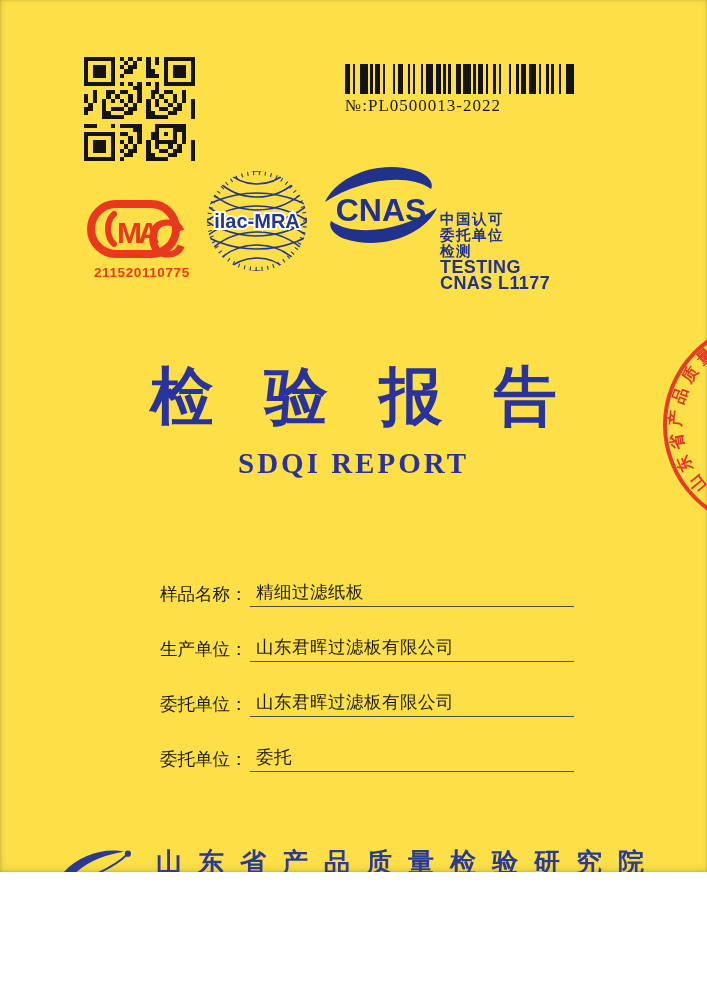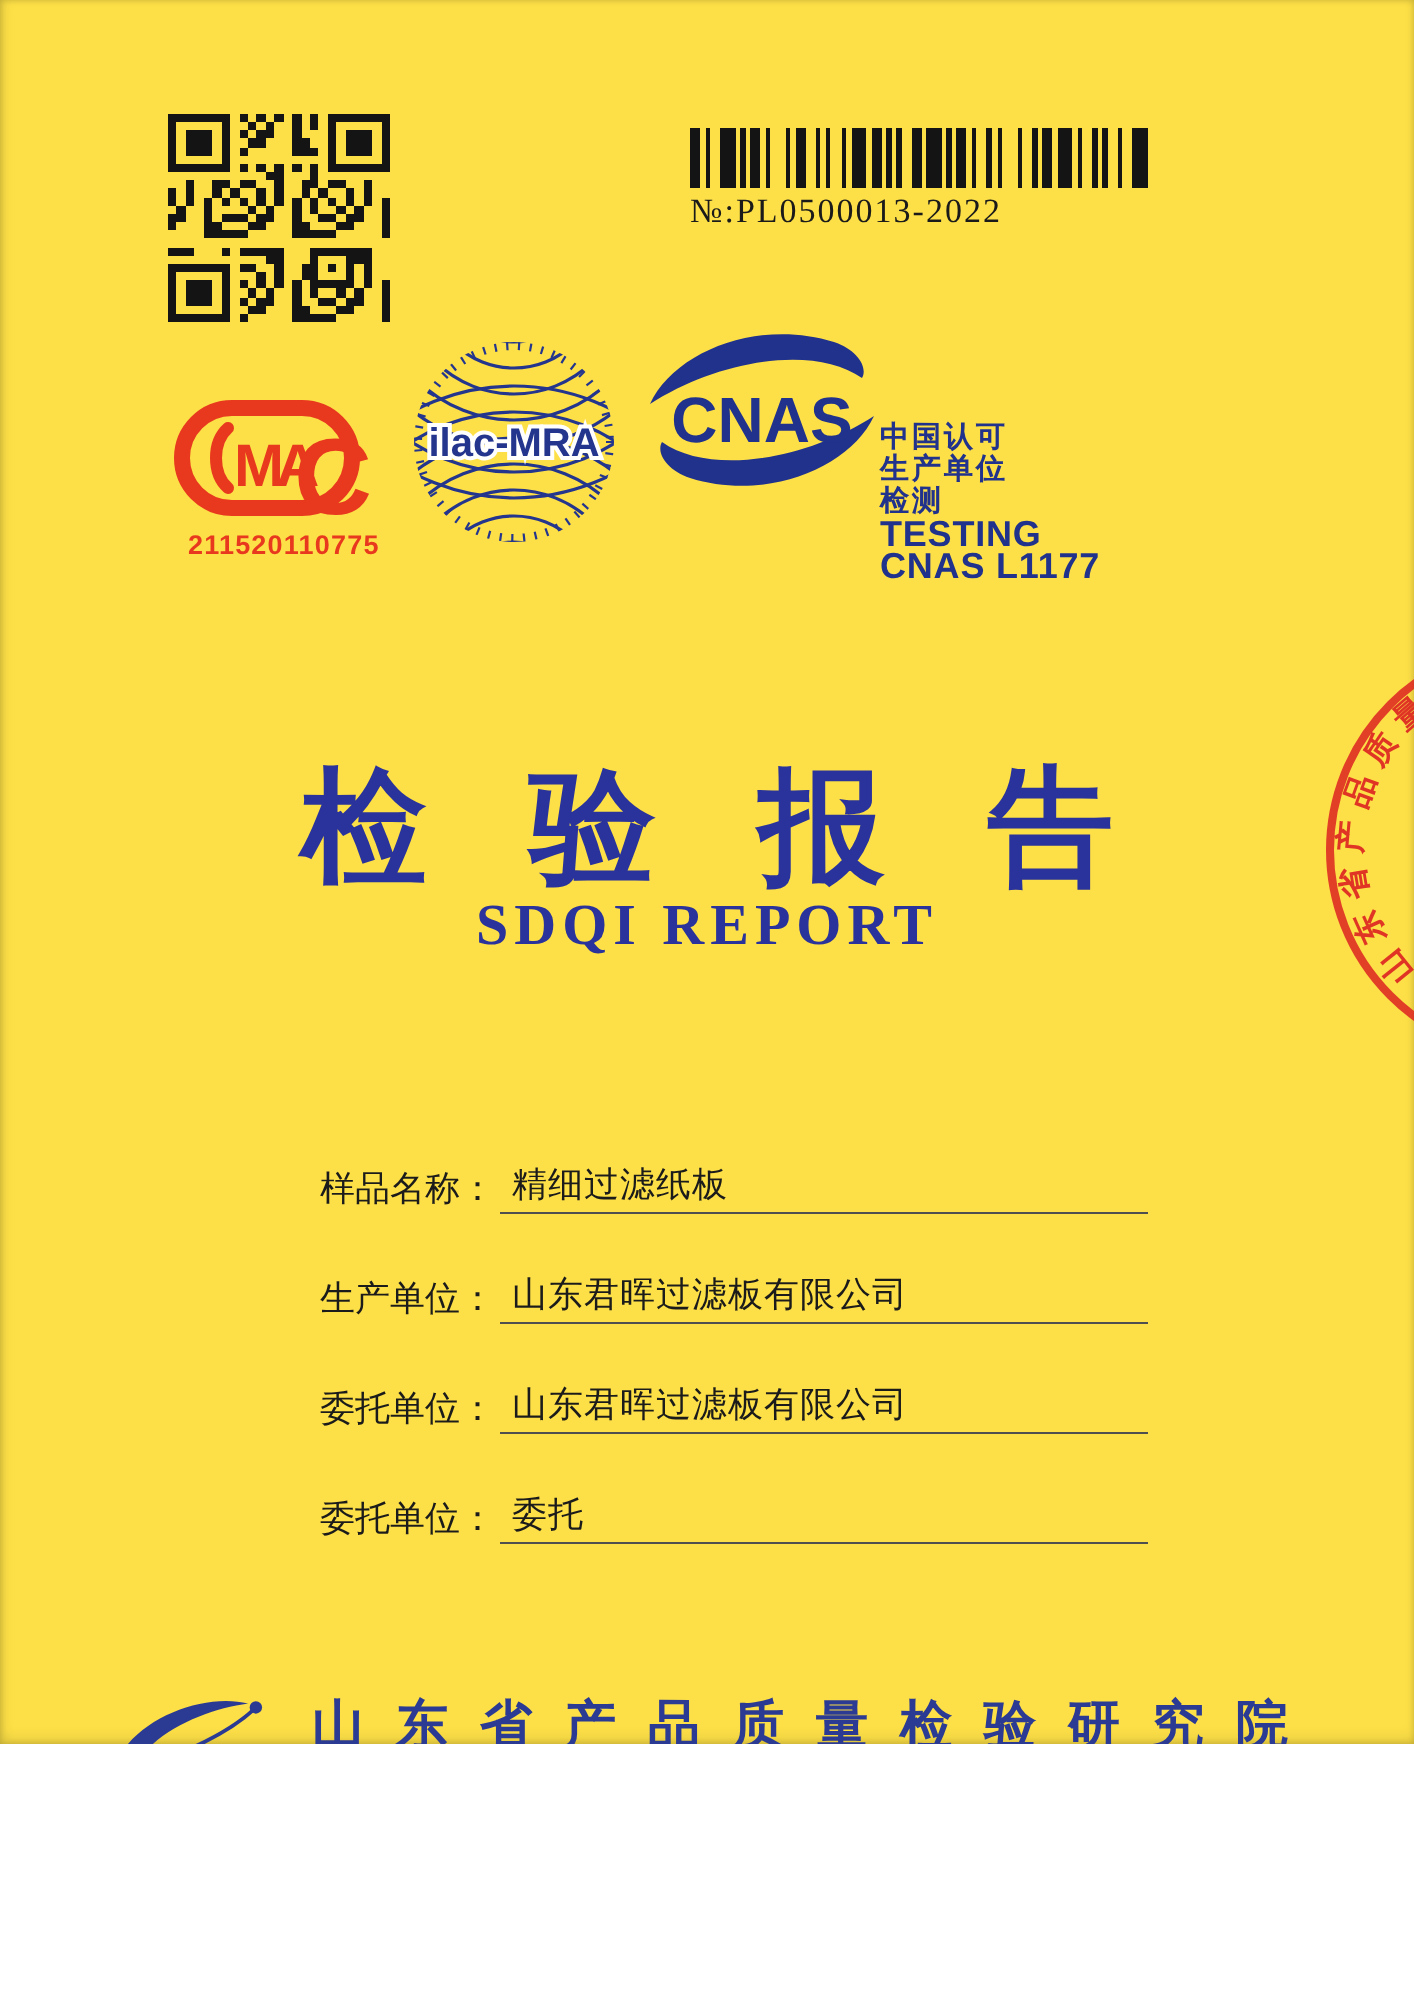--- a/index.html
+++ b/index.html
@@ -26,21 +26,21 @@
   .ilac{position:absolute;left:205px;top:165px;}
   .cnas{position:absolute;left:321px;top:164px;}
   .cnas-text{position:absolute;left:440px;top:183px;color:#21328c;font-family:"Liberation Sans",sans-serif;margin-top:28px;}
   .cnas-text .zh{font-size:14.5px;font-weight:600;line-height:16px;letter-spacing:1.5px;}
   .cnas-text .en{font-size:18px;font-weight:600;line-height:16px;letter-spacing:.4px;}
 
   
   .stamp{position:absolute;left:640px;top:318px;}
 
   
-  .title-zh{position:absolute;left:0;top:378px;width:100%;text-align:center;
+  .title-zh{position:absolute;left:0;top:360px;width:100%;text-align:center;
             font-family:"Liberation Sans",sans-serif;font-weight:bold;font-size:63px;
             color:#2a339b;letter-spacing:17px;text-indent:17px;line-height:1.15;}
   .title-en{position:absolute;left:0;top:447px;width:100%;text-align:center;
             font:bold 29px "Liberation Serif",serif;color:#2a339b;letter-spacing:3px;}
 
   
   .form{position:absolute;left:160px;top:581px;width:414px;}
   .frow{display:flex;align-items:center;height:25px;margin-bottom:30px;}
   .flabel{flex:none;width:90px;font:17.5px "Liberation Serif",serif;color:#1b1b1b;}
   .fvalue{flex:1;border-bottom:1px solid #4f4f4f;padding:0 0 2px 6px;
@@ -848,21 +848,21 @@
   <div class="cnas">
     <svg viewBox="0 0 120 82" width="120" height="82">
       <path d="M4,38 C16,12 58,-5 96,7 C108,11 113,20 110,25 C86,8 38,16 4,38 Z" fill="#21328c"></path>
       <path d="M116,44 C104,70 62,87 24,75 C12,71 7,62 10,57 C34,74 82,66 116,44 Z" fill="#21328c"></path>
       <text x="60" y="57" text-anchor="middle" font-size="32" font-weight="bold" font-family="Liberation Sans, sans-serif" fill="#21328c">CNAS</text>
     </svg>
   </div>
 
   <div class="cnas-text">
     <div class="zh">中国认可</div>
-    <div class="zh">生产单位</div>
+    <div class="zh">委托单位</div>
     <div class="zh">检测</div>
     <div class="en">TESTING</div>
     <div class="en">CNAS L1177</div>
   </div>
 
   <div class="stamp">
     <svg width="240" height="220" viewBox="0 0 240 220">
       <circle cx="128" cy="107" r="103" fill="none" stroke="#dd2222" stroke-width="4" opacity=".85"></circle>
       <path id="stampArc" d="M67.2,167.8 A86,86 0 1 1 188.8,46.2" fill="none"></path>
       <text font-size="16" font-weight="bold" fill="#dd2222" letter-spacing="6" opacity=".9" font-family="Liberation Sans, sans-serif">

